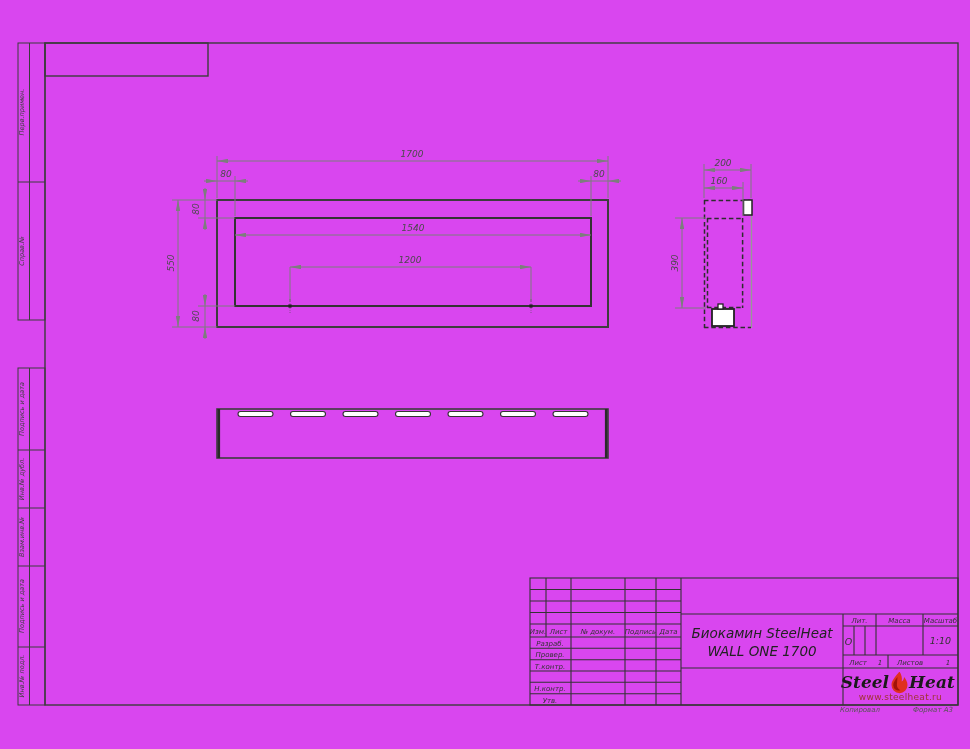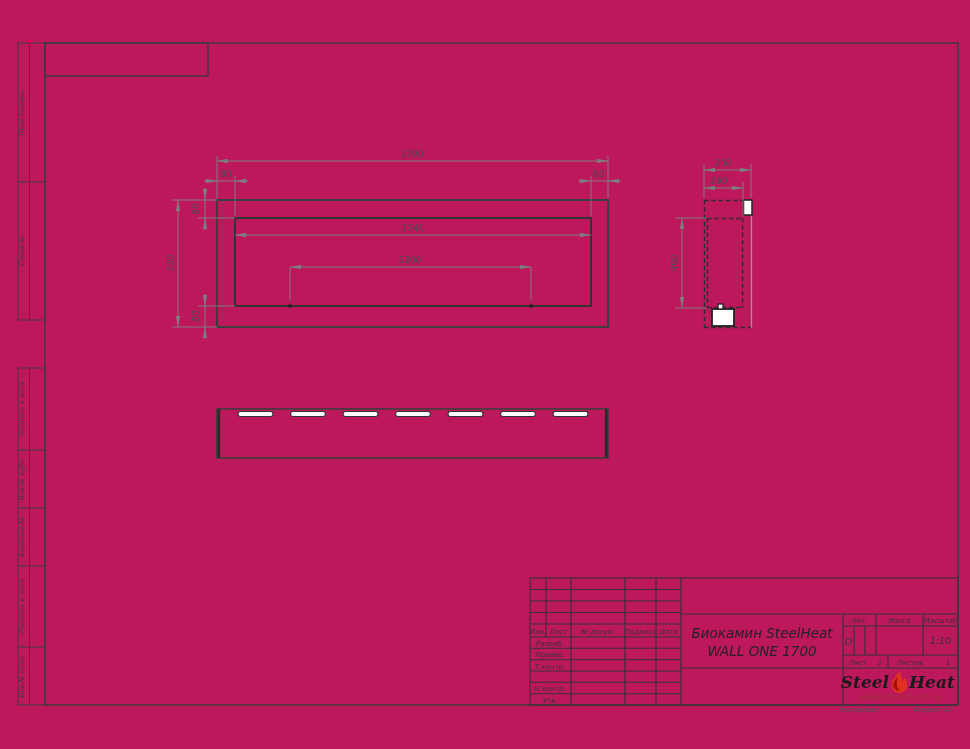--- a/index.html
+++ b/index.html
@@ -1,16 +1,16 @@
 <!DOCTYPE html>
 <html><head>
 <meta charset="utf-8">
 <style>
   html,body{margin:0;padding:0;background:#ffffff;}
-  .sheet{position:relative;width:970px;height:749px;background:#be185d;overflow:hidden;
+  .sheet{position:relative;width:970px;height:749px;background:#d946ef;overflow:hidden;
          font-family:"DejaVu Sans",sans-serif;}
   svg text{font-family:"DejaVu Sans",sans-serif;}
   .dim{font-size:9px;font-style:italic;fill:#4a4a4a;}
   .marg{font-size:6.5px;font-style:italic;fill:#3c3c3c;}
   .tb-s{font-size:7px;font-style:italic;fill:#333;}
   .tb-name{font-size:13.5px;font-style:italic;fill:#222;font-weight:500;}
   .tb-val{font-size:9.5px;font-style:italic;fill:#333;}
   .logo-txt{font-family:"DejaVu Serif",serif;font-style:italic;font-weight:bold;font-size:17px;fill:#1a1a1a;}
   .logo-url{font-size:9px;fill:#a03434;letter-spacing:.3px;}
   .foot{font-size:7px;font-style:italic;fill:#555;}

